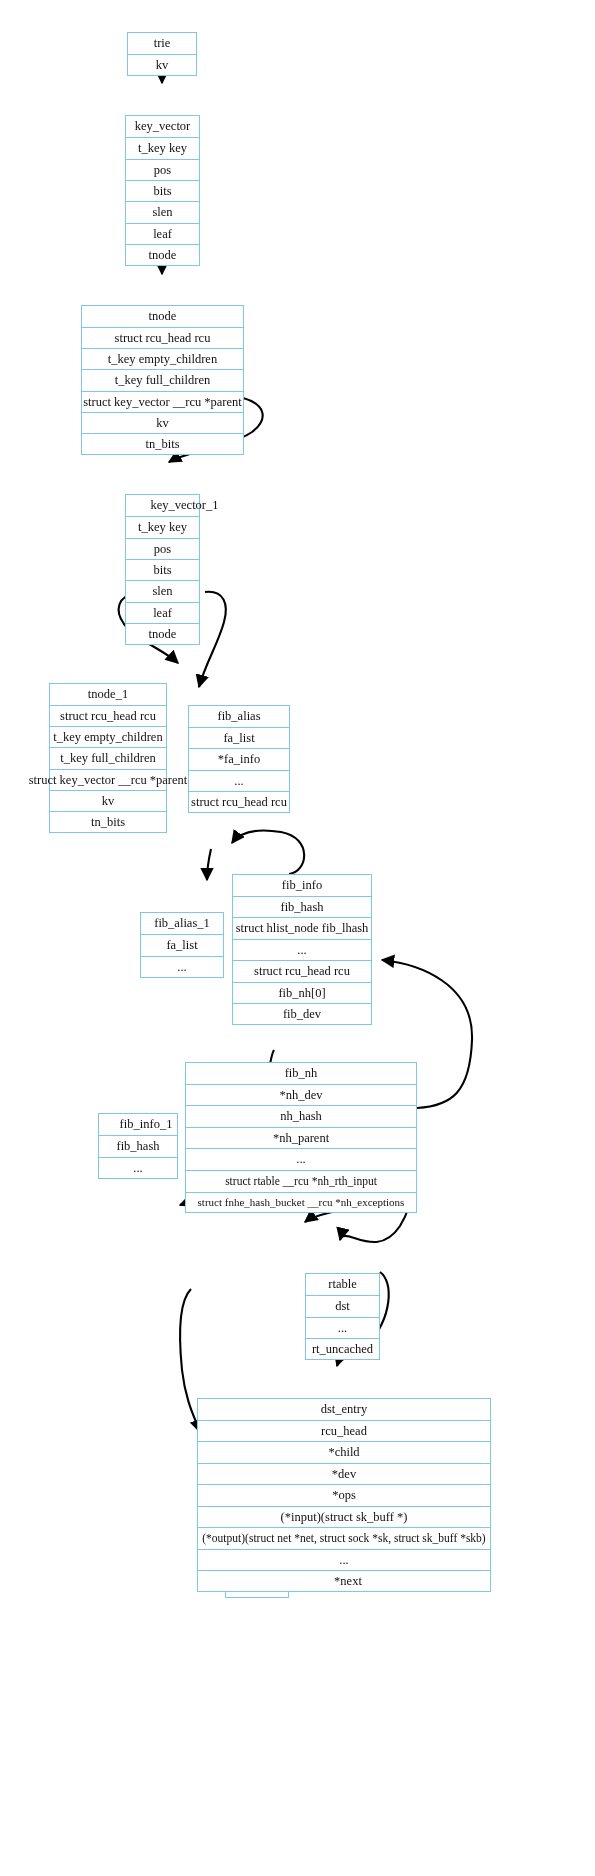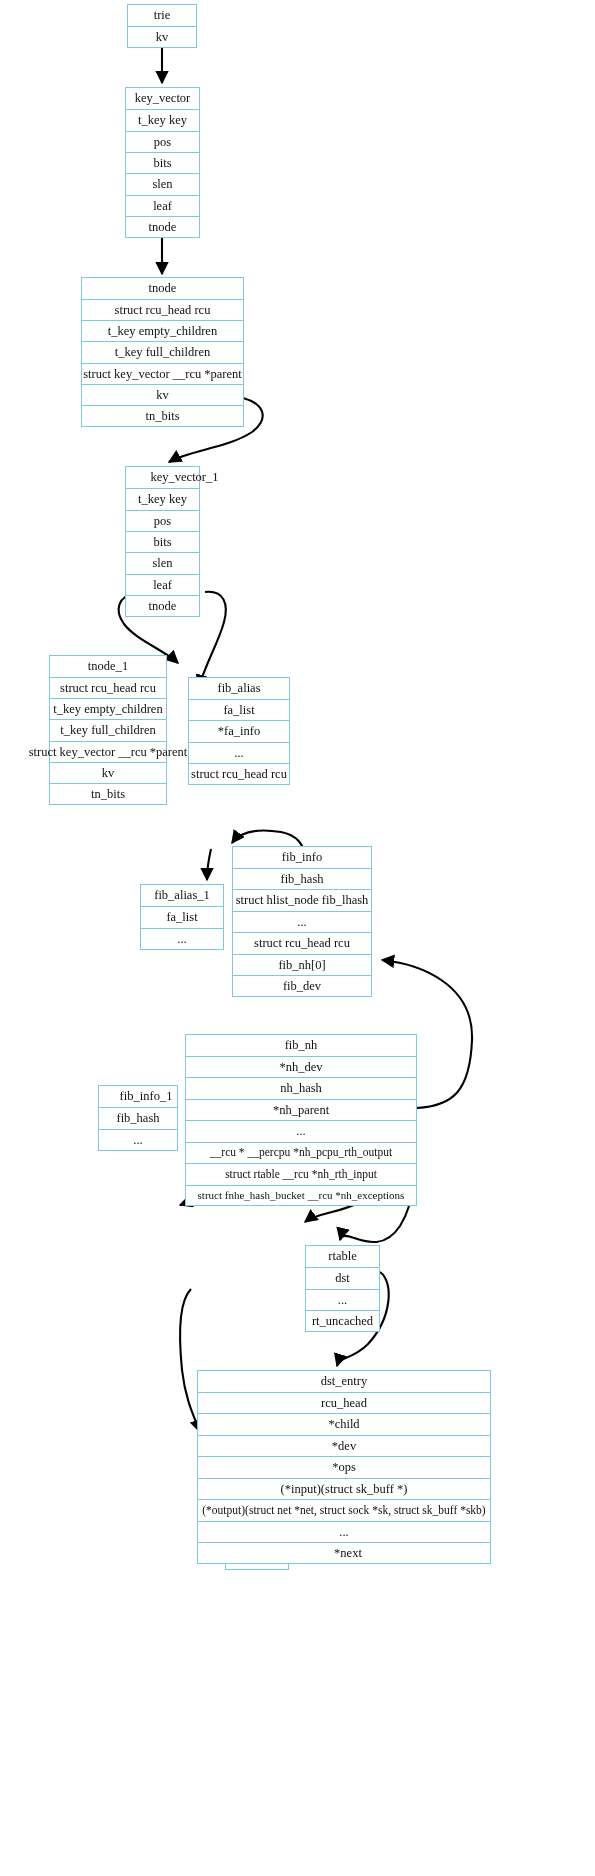--- a/index.html
+++ b/index.html
@@ -1,19 +1,19 @@
 <!DOCTYPE html>
 <html><head>
 <meta charset="utf-8">
 <style>
   html,body{margin:0;padding:0;background:#ffffff;}
   body{width:595px;height:1876px;font-family:"Liberation Serif","DejaVu Serif",serif;}
   #canvas{position:relative;width:595px;height:1876px;overflow:hidden;}
   svg.edges{position:absolute;left:0;top:0;width:595px;height:1876px;pointer-events:none;}
-  .node{position:absolute;box-sizing:border-box;}
+  .node{position:absolute;box-sizing:border-box;margin-top:28px;}
   .row{box-sizing:border-box;border:1px solid #7ec8e3;border-bottom:none;
        display:flex;align-items:center;justify-content:center;
        font-size:12.5px;color:#111;line-height:1;white-space:nowrap;background:#fff;}
   .row:last-child{border-bottom:1px solid #7ec8e3;}
   .row.head{font-size:12.5px;}
 </style>
 </head>
 <body>
 
 <div id="canvas">
@@ -130,21 +130,20 @@
     <div class="row" style="height:22px;">fib_hash</div>
     <div class="row" style="height:22px;">...</div>
   </div>
 
   <div class="node" style="left:185px;top:1034px;width:232px;">
     <div class="row head" style="height:22px;text-align:center;">fib_nh</div>
     <div class="row" style="height:21px;">*nh_dev</div>
     <div class="row" style="height:22px;">nh_hash</div>
     <div class="row" style="height:21px;">*nh_parent</div>
     <div class="row" style="height:22px;">...</div>
-    <div class="row" style="height:21px;font-size:11.5px;">__rcu * __percpu *nh_pcpu_rth_output</div>
     <div class="row" style="height:22px;font-size:11.5px;">struct rtable __rcu *nh_rth_input</div>
     <div class="row" style="height:21px;font-size:11px;">struct fnhe_hash_bucket __rcu *nh_exceptions</div>
   </div>
 
   <div class="node" style="left:225px;top:1504px;width:64px;">
     <div class="row head" style="height:22px;">fib_nh_1</div>
     <div class="row" style="height:22px;">*nh_dev</div>
     <div class="row" style="height:22px;">...</div>
   </div>
 

